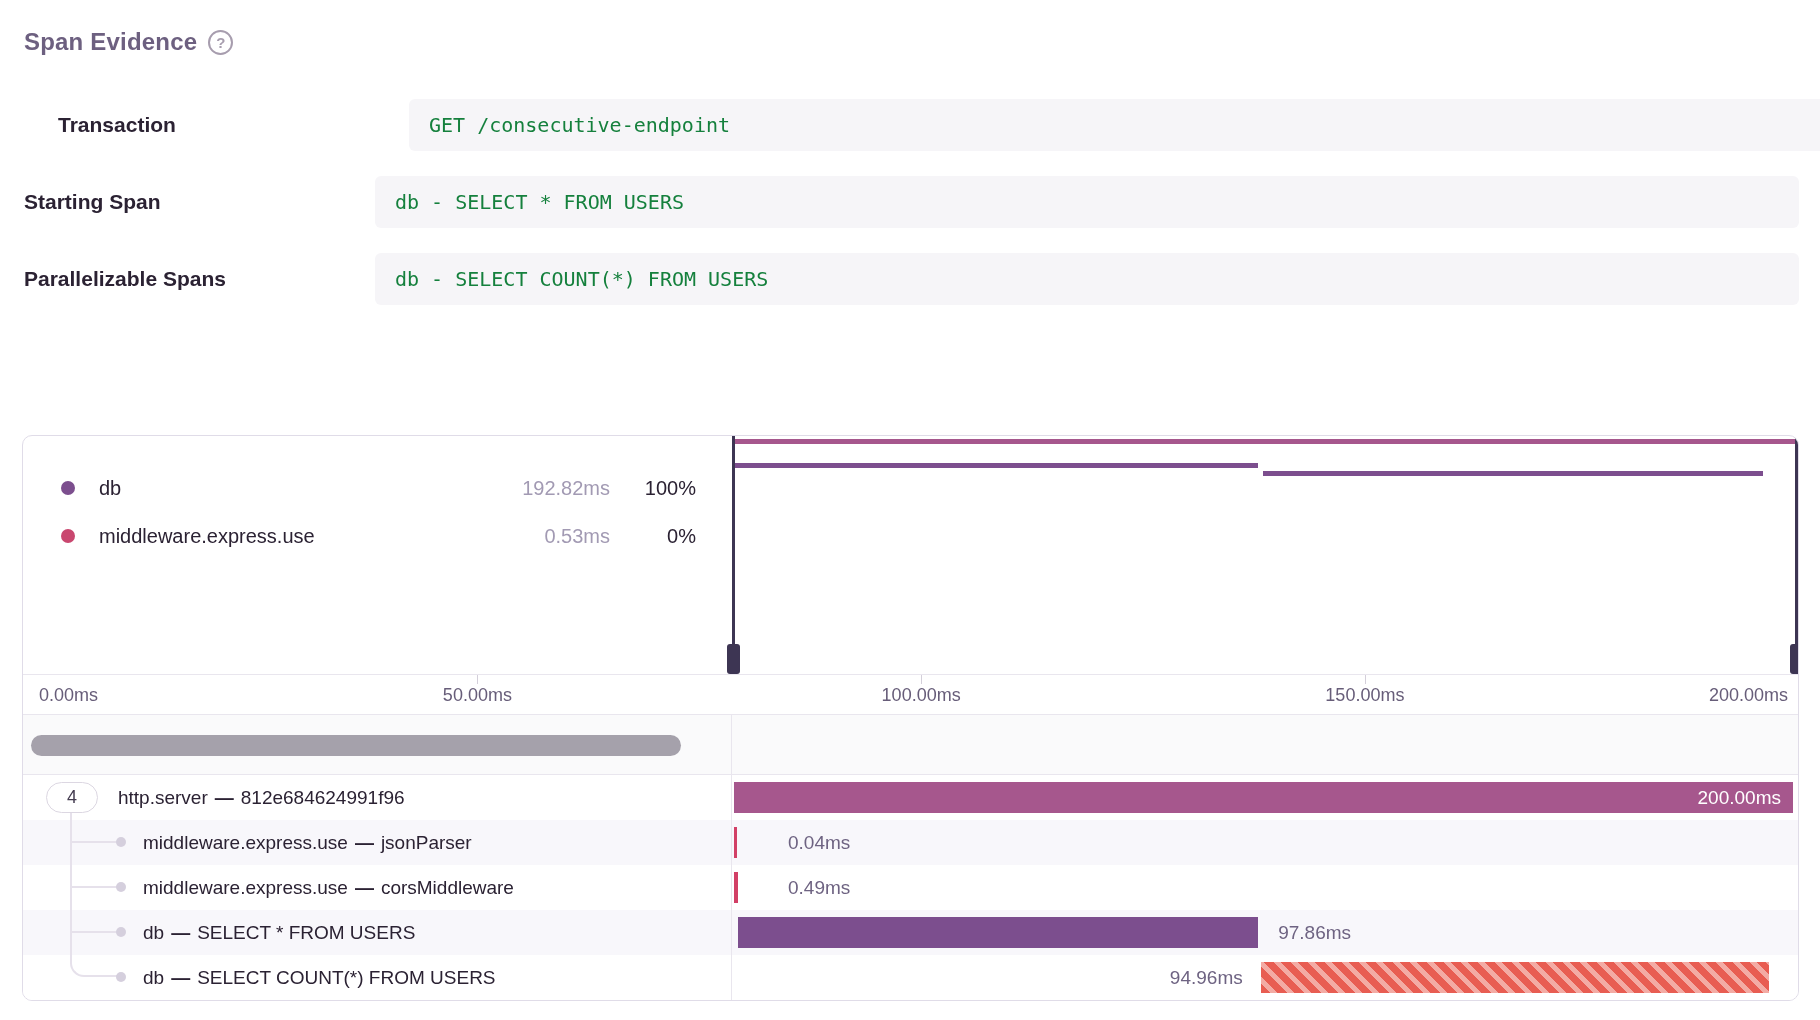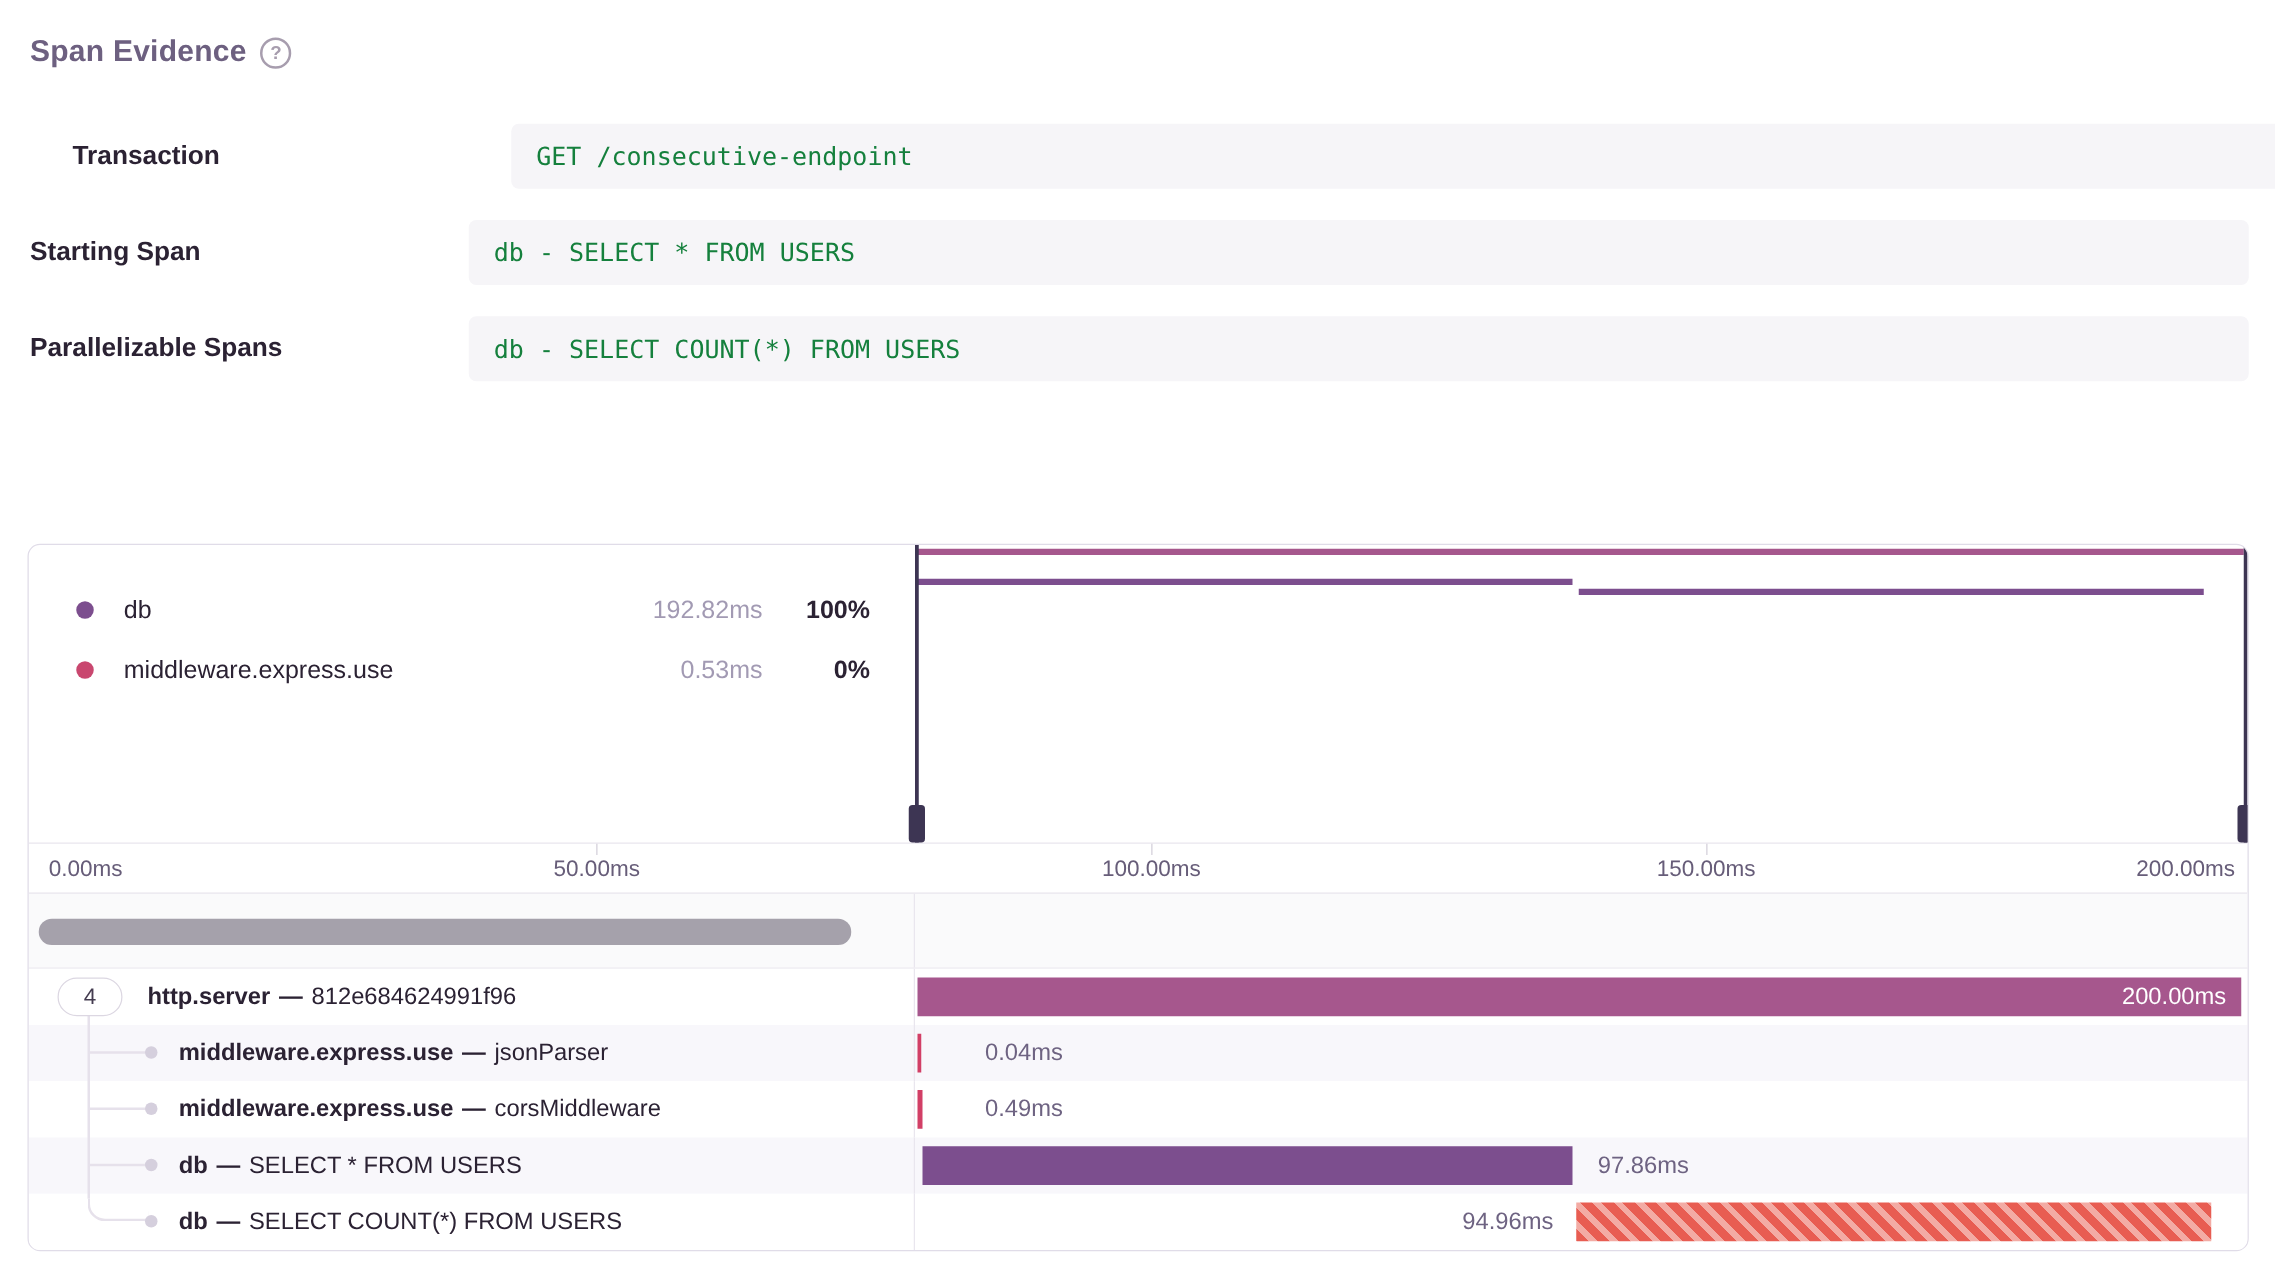--- a/index.html
+++ b/index.html
@@ -26,21 +26,21 @@
           border:1px solid #e0dce8; border-radius:10px; overflow:hidden; background:#fff; }
 
   .top-section { height:238px; display:flex; position:relative; }
   .legend-pane { width:709px; padding-top:28px; }
   .legend-item { height:48px; display:flex; align-items:center; padding:0 36px 0 38px; font-size:20px; }
   .dot { width:14px; height:14px; border-radius:50%; margin-right:24px; flex:none; }
   .dot-db { background:#7c4e8e; }
   .dot-mw { background:#c9476f; }
   .legend-name { flex:1; color:#2b2233; }
   .legend-duration { width:122px; text-align:right; color:#a29ab3; }
-  .legend-pct { width:86px; text-align:right; color:#2b2233;font-weight:bold; }
+  .legend-pct { width:86px; text-align:right; color:#2b2233; }
 
   .minimap { flex:1; position:relative; }
   .mm-line { position:absolute; height:5px; }
   .mm-line1 { top:3px; left:2px; right:3px; background:#a6578d; }
   .mm-line2 { top:27px; left:2px; width:49.2%; background:#7c4e8e; }
   .mm-line3 { top:35px; left:49.8%; width:46.9%; background:#7c4e8e; }
   .mm-handle { position:absolute; top:0; bottom:0; width:3px; background:#3d3553; }
   .mm-handle-left { left:0; }
   .mm-handle-right { right:0; }
   .grab { position:absolute; bottom:0; left:-5px; width:13px; height:30px; background:#3d3553; border-radius:3px; }
@@ -68,21 +68,21 @@
   .span-row:nth-child(odd) { background:#f8f7fb; }
   .span-row:nth-child(even) { background:#fff; }
   .row-left { width:709px; position:relative; display:flex; align-items:center;
               border-right:1px solid #e9e6ee; font-size:19px; white-space:nowrap; }
   .row-left.root { padding-left:23px; }
   .row-left.child { padding-left:120px; }
   .row-right { flex:1; position:relative; font-size:19px; }
   .badge { width:52px; height:31px; border:1.5px solid #dcd7e2; border-radius:16px; background:#fff;
            display:flex; align-items:center; justify-content:center; font-size:18px; color:#443c50;
            margin-right:20px; flex:none; }
-  .op { font-weight:bold; }
+  .op { font-weight:normal; }
   .sep { font-weight:bold; margin:0 7px; }
 
   
   .tree-v { position:absolute; left:47px; top:36px; height:148px; width:0; border-left:2px solid #e6e1eb; }
   .tree-elbow { position:absolute; left:47px; top:184px; width:49px; height:18px;
                 border-left:2px solid #e6e1eb; border-bottom:2px solid #e6e1eb; border-bottom-left-radius:14px; }
   .tree-h { position:absolute; left:48px; width:47px; height:2px; background:#e6e1eb; }
   .th-1 { top:66px; } .th-2 { top:111px; } .th-3 { top:156px; }
   .tree-dot { position:absolute; left:93px; width:10px; height:10px; border-radius:50%; background:#d5cfdd; }
   .td-1 { top:62px; } .td-2 { top:107px; } .td-3 { top:152px; } .td-4 { top:197px; }

